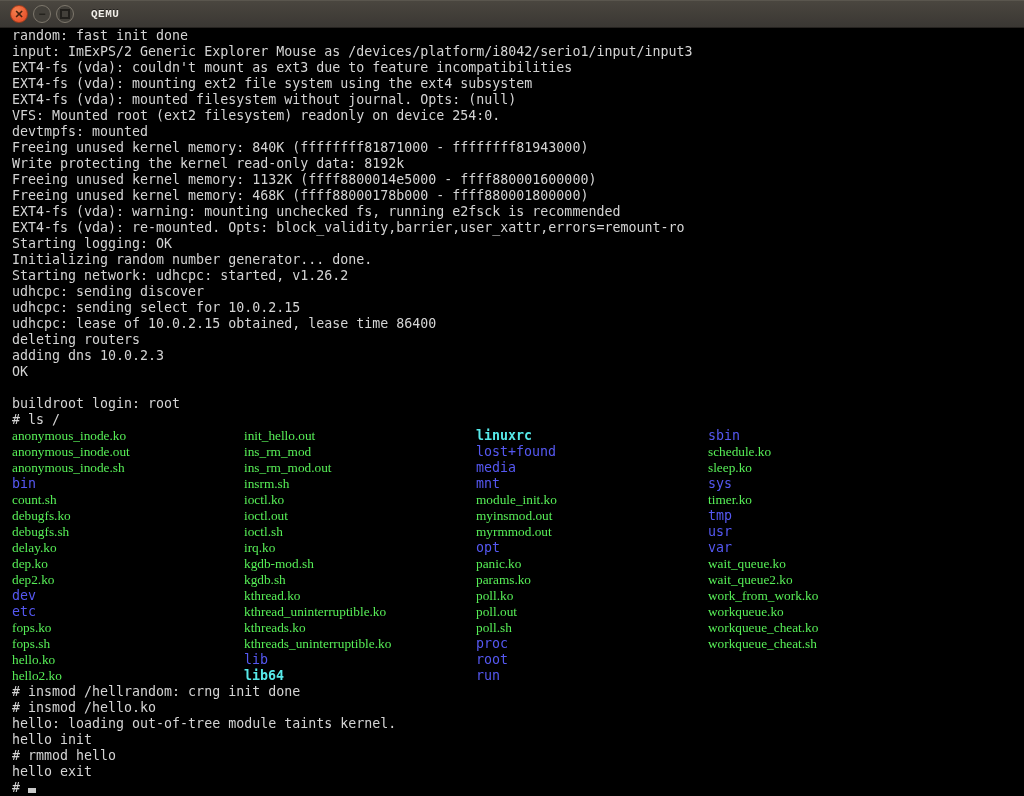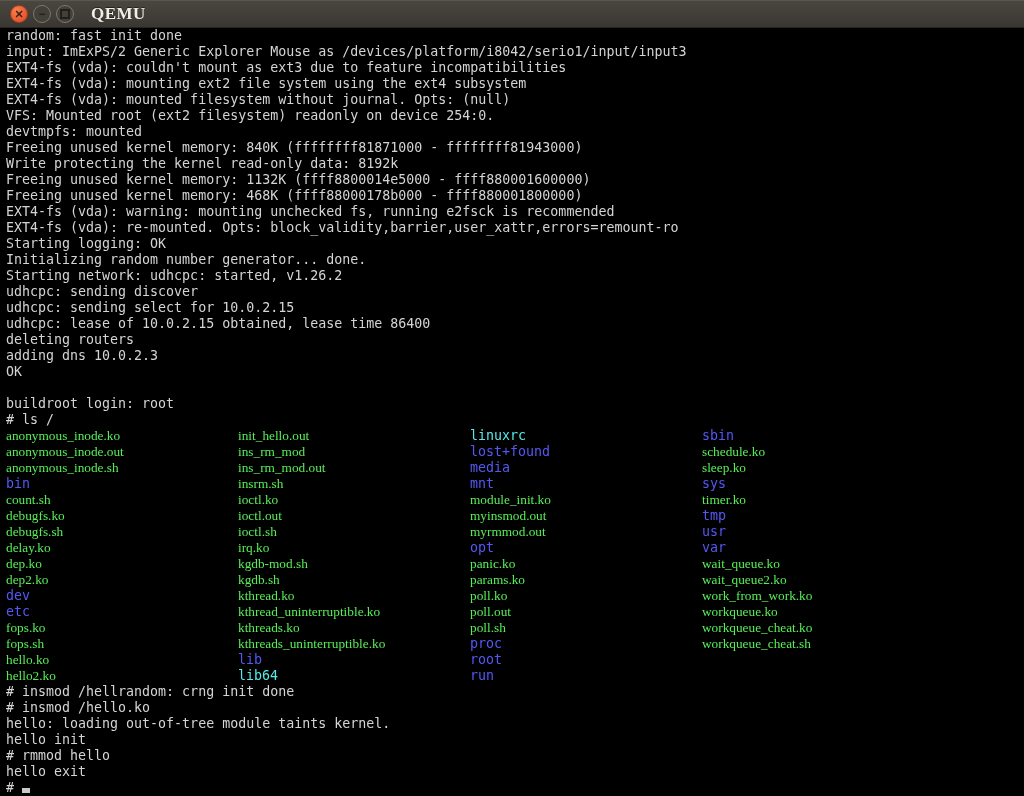--- a/index.html
+++ b/index.html
@@ -25,36 +25,36 @@
   .tb-close {
     background:radial-gradient(circle at 35% 30%, #f5814f 0%, var(--close-btn) 70%);
     border:1px solid #a03c1c; color:#46210f; font-size:11px; line-height:1;
   }
   .tb-gray {
     background:#43403a; border:1px solid #7d776c; color:#22201c;
     font-size:12px; line-height:1;
   }
   .sq-glyph { width:6px; height:6px; border:2px solid #22201c; display:block; background:transparent; }
   .tb-title {
-    margin-left:12px; color:#f1eee8; font-family:Liberation Serif, serif;
-    font-weight:bold; font-size:17px; letter-spacing:0.5px;
+    margin-left:12px; color:#f1eee8; font-family:Liberation Mono, monospace;
+    font-weight:bold; font-size:11px; letter-spacing:0.5px;
     text-shadow:0 -1px 0 #23211e;
   }
 
   
   .terminal {
     flex:1 1 auto; background:var(--term-bg); color:var(--term-fg);
-    font-size:13.3px; line-height:16px; padding-left:6px; overflow:hidden;
+    font-size:13.3px; line-height:16px; padding-left:12px; overflow:hidden;
     white-space:pre;
   }
   .term-line { height:16px; white-space:pre; }
   .cell { display:inline-block; width:232px; vertical-align:top; white-space:pre; }
   .exec { color:var(--ls-green);font-family:Liberation Serif, serif; }
   .dir  { color:var(--ls-blue); }
-  .link { color:var(--ls-cyan); }
+  .link { color:var(--ls-cyan);font-weight:bold; }
   .cursor {
     display:inline-block; width:8px; height:5px; background:#c9c9c9;
     transform:translateY(1px);
   }
 </style>
 </head>
 <body>
 
 <div class="window">
   <div class="titlebar">

